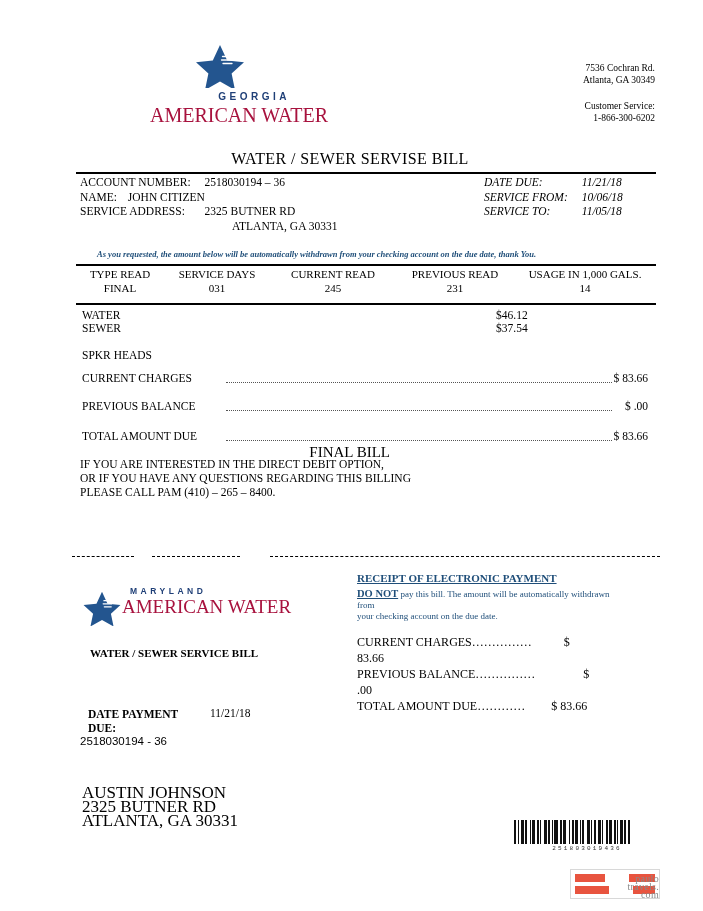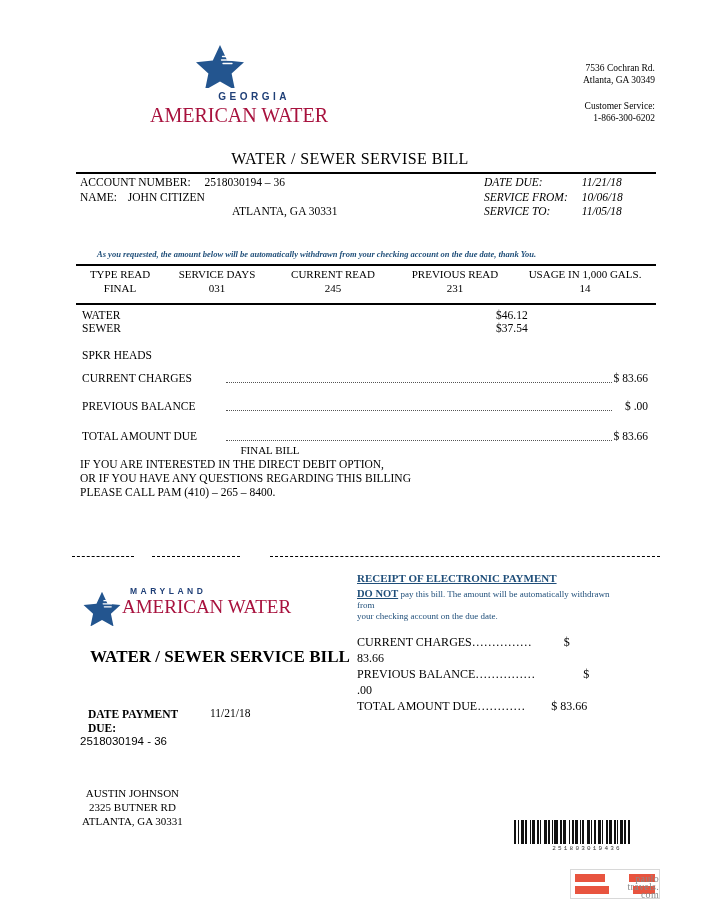--- a/index.html
+++ b/index.html
@@ -77,32 +77,32 @@
   .amt { position:absolute; font-size:11.5px; white-space:nowrap; }
 
   .lead-row { position:absolute; width:566px; font-size:11.5px; }
   .lead-row .lbl { position:absolute; left:0; top:0; white-space:nowrap; }
   .lead-row .dots {
     position:absolute; top:9px; height:1px;
     border-bottom:1.5px dotted #555;
   }
   .lead-row .val { position:absolute; right:0; top:0; white-space:nowrap; }
 
-  .centered-small { position:absolute; font-size:11px; text-align:center; }
+  .centered-small { position:absolute; font-size:15px; text-align:right; }
   .blk { position:absolute; font-size:11.5px; line-height:14px; white-space:nowrap; }
 
   
   .dash { position:absolute; border-top:1.6px dashed #000; height:0; }
 
   
   .stub-title {
     position:absolute;
     font-family:"Liberation Serif", serif;
     font-weight:bold;
-    font-size:17px;
+    font-size:11px;
     white-space:nowrap;
   }
   .receipt-head {
     position:absolute;
     color:#1F4E79;
     font-family:"Liberation Serif", serif;
     font-weight:bold;
     font-size:11px;
     text-decoration:underline;
     white-space:nowrap;
@@ -117,21 +117,21 @@
   }
   .receipt-body .strong { font-weight:bold; text-decoration:underline; font-size:10.5px; }
 
   .stub-amounts { position:absolute; font-size:12px; line-height:16px; width:290px; }
   .stub-amounts .row { }
 
   .dp-label { position:absolute; font-weight:bold; font-size:11.5px; line-height:14px; }
   .dp-val { position:absolute; font-size:11.5px; }
   .acct-no { position:absolute; font-size:11.5px; font-family:"Liberation Sans", sans-serif; }
 
-  .cust-addr { position:absolute; font-size:11px; line-height:14px;text-align:center; }
+  .cust-addr { position:absolute; font-size:17px; line-height:14px; }
 
   
   .barcode { position:absolute; }
   .barcode .bars { display:flex; align-items:flex-end; height:24px; }
   .barcode .bars i { display:block; height:100%; }
   .barcode .digits {
     font-family:"Liberation Mono", monospace;
     font-size:6px;
     letter-spacing:2.2px;
     color:#333;
@@ -193,20 +193,25 @@
   <div class="acct" style="left:80px; top:175px;">
     <div>
       <span>ACCOUNT NUMBER:</span>
       <span style="display:inline-block;width:8px"></span>
       <span>2518030194 – 36</span>
     </div>
     <div>
       <span>NAME:</span>
       <span style="display:inline-block;width:5px"></span>
       <span>JOHN CITIZEN</span>
+    </div>
+    <div>
+      <span>SERVICE ADDRESS:</span>
+      <span style="display:inline-block;width:14px"></span>
+      <span>2325 BUTNER RD</span>
     </div>
     <div style="padding-left:152px;">
       <span>ATLANTA, GA 30331</span>
     </div>
   </div>
 
   <div class="dates" style="left:484px; top:175px;font-style:italic;">
     <table>
       <tbody>
           <tr>

